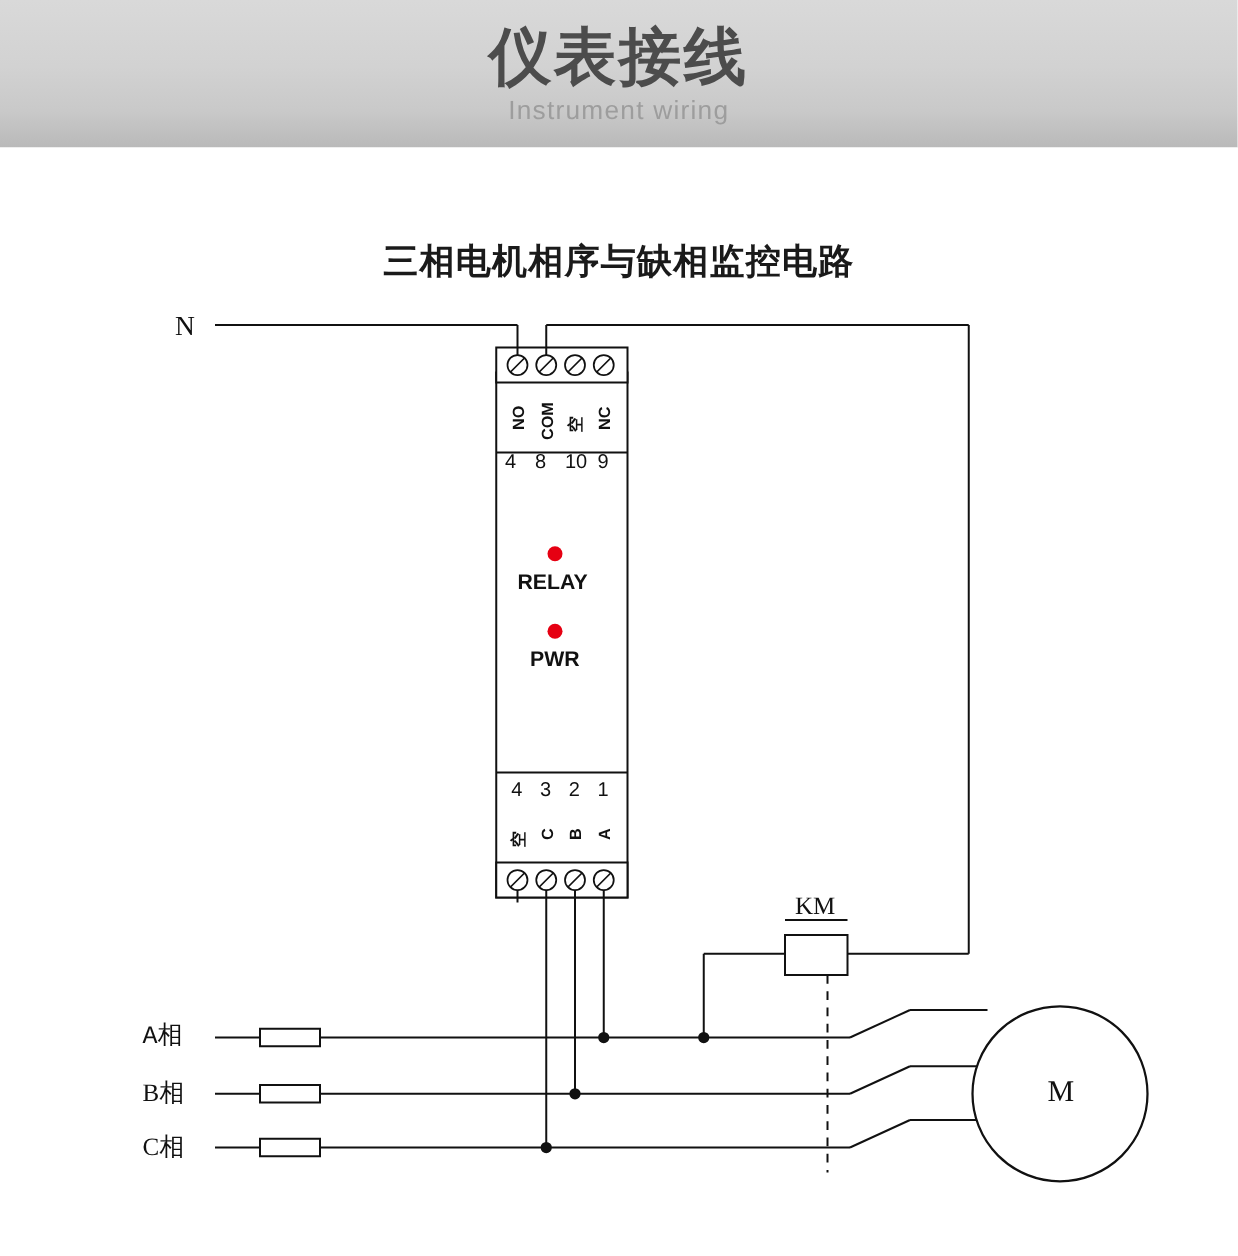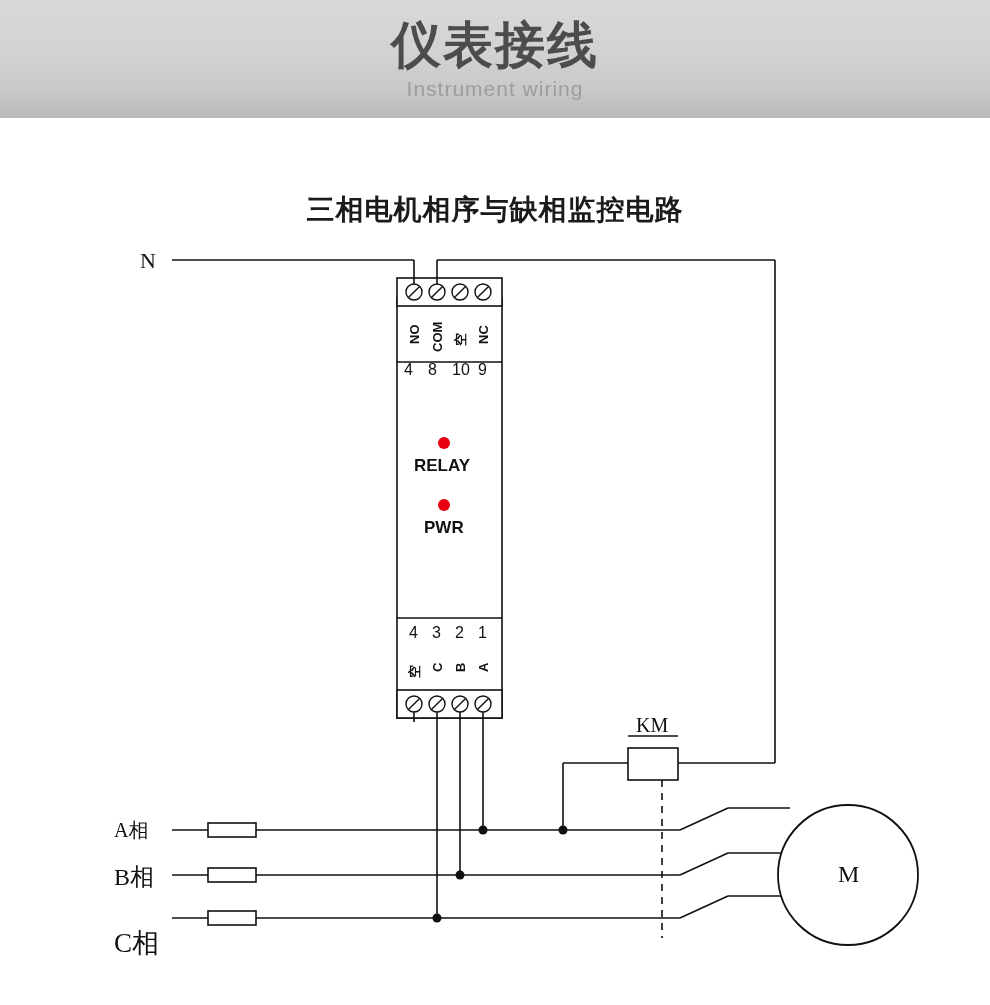--- a/index.html
+++ b/index.html
@@ -257,21 +257,21 @@
   <div class="lbl lbl-sans" style="left:409px; top:507px; font-size:16px;">4</div>
   <div class="lbl lbl-sans" style="left:432px; top:507px; font-size:16px;">3</div>
   <div class="lbl lbl-sans" style="left:455px; top:507px; font-size:16px;">2</div>
   <div class="lbl lbl-sans" style="left:478px; top:507px; font-size:16px;">1</div>
 
   <div class="vlabel" style="left:408px; top:560px;">空</div>
   <div class="vlabel" style="left:431px; top:554px;">C</div>
   <div class="vlabel" style="left:454px; top:554px;">B</div>
   <div class="vlabel" style="left:477px; top:554px;">A</div>
 
-  <div class="lbl" style="left:114px; top:702px; font-size:20px;">A相</div>
-  <div class="lbl" style="left:114px; top:747px; font-size:24px;">B相</div>
-  <div class="lbl" style="left:114px; top:790px; font-size:27px;margin-top:22px;">C相</div>
+  <div class="lbl" style="left:114px; top:702px; font-size:20px;font-family:Liberation Mono, monospace;">A相</div>
+  <div class="lbl" style="left:114px; top:747px; font-size:20px;">B相</div>
+  <div class="lbl" style="left:114px; top:790px; font-size:20px;">C相</div>
 
   <div class="lbl" style="left:636px; top:597px; font-size:20px;">KM</div>
 
   <div class="lbl" style="left:838px; top:744px; font-size:24px;">M</div>
 
 </div>
 
 </body></html>

